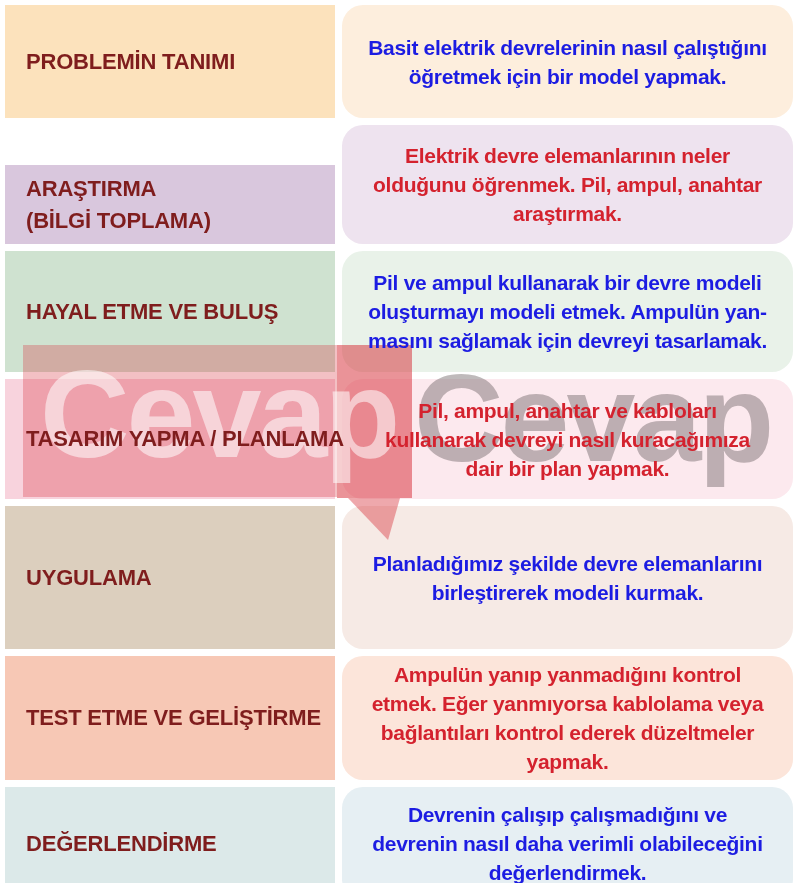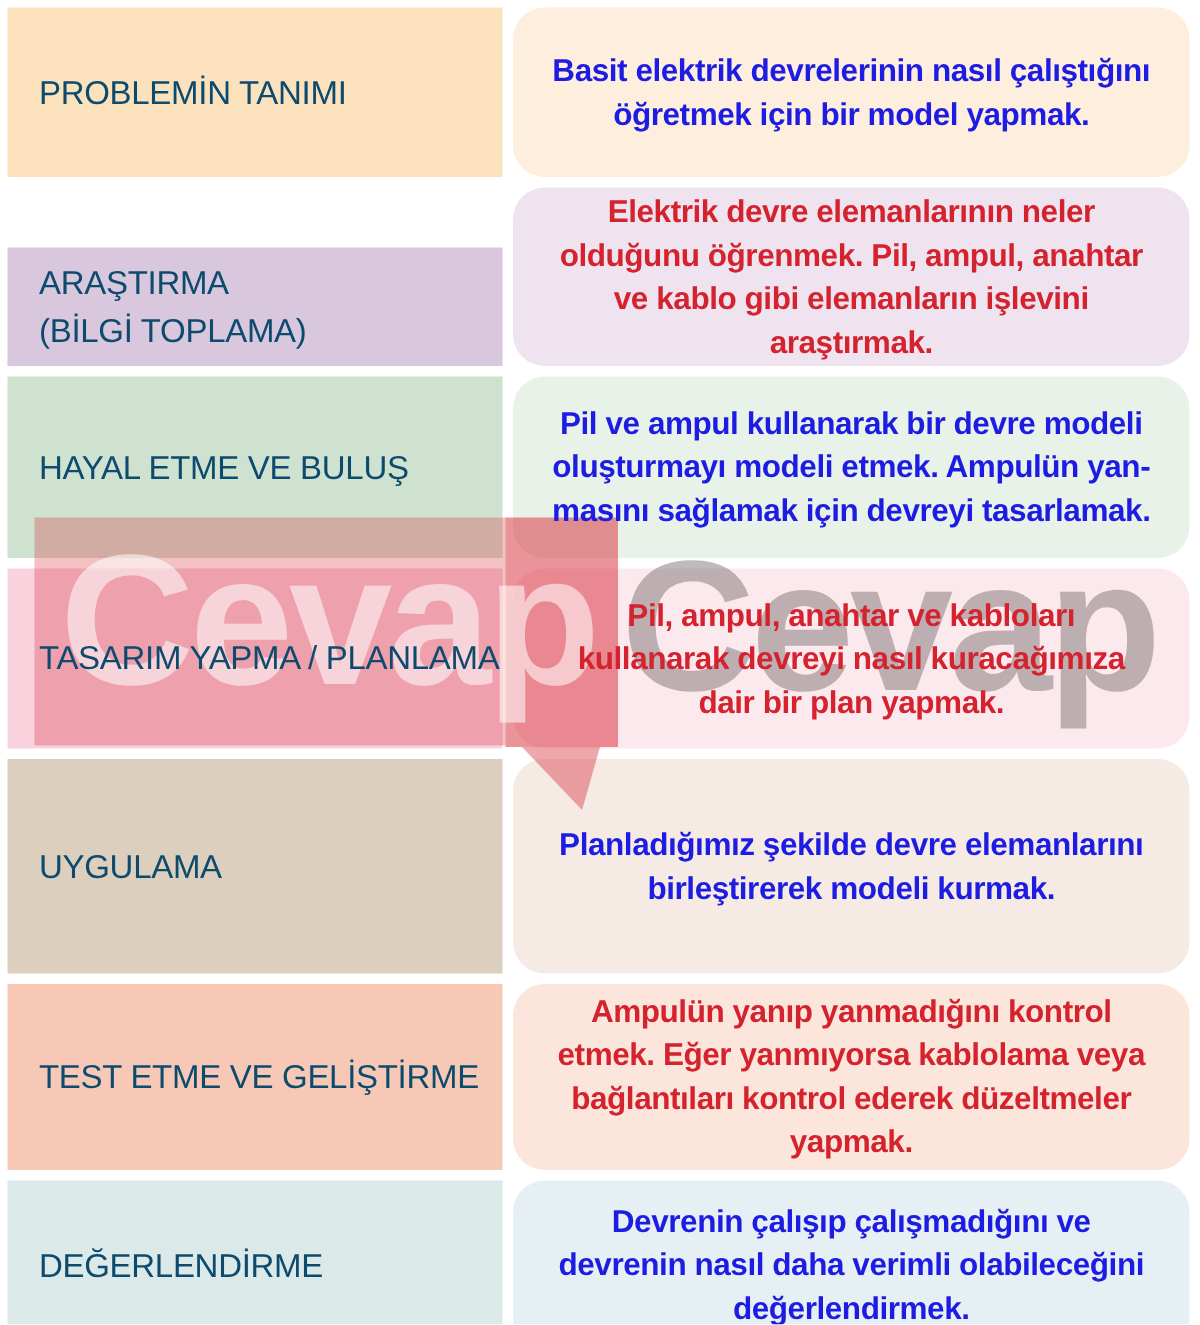--- a/index.html
+++ b/index.html
@@ -28,22 +28,22 @@
     flex-direction: column;
     justify-content: center;
     padding-left: 21px;
     box-sizing: border-box;
     margin-right: 7px;
   }
   .label-line {
     position: relative;
     z-index: 3;
     font-size: 22px;
-    font-weight: normal;
-    color: #0c4a6e;
+    font-weight: bold;
+    color: #7f1d1d;
     line-height: 32px;
     letter-spacing: -0.2px;
     white-space: nowrap;
   }
   .cell-right {
     width: 451px;
     flex: 0 0 451px;
     display: flex;
     flex-direction: column;
     justify-content: center;
@@ -109,21 +109,20 @@
   </div>
 
   <div class="row" style="height: 119px;">
     <div class="cell-left" style="background: rgb(217, 199, 221); margin-top: 40px;">
           <div class="label-line">ARAŞTIRMA</div>
           <div class="label-line">(BİLGİ TOPLAMA)</div>
         </div>
     <div class="cell-right" style="background: rgb(238, 227, 239); color: rgb(212, 34, 46);">
           <div class="desc-line">Elektrik devre elemanlarının neler</div>
           <div class="desc-line">olduğunu öğrenmek. Pil, ampul, anahtar</div>
-          <div class="desc-line">ve kablo gibi elemanların işlevini</div>
           <div class="desc-line">araştırmak.</div>
         </div>
   </div>
 
   <div class="row" style="height: 121px;">
     <div class="cell-left" style="background: rgb(207, 226, 208);">
           <div class="label-line">HAYAL ETME VE BULUŞ</div>
         </div>
     <div class="cell-right" style="background: rgb(233, 242, 233); color: rgb(28, 28, 226);">
           <div class="desc-line">Pil ve ampul kullanarak bir devre modeli</div>

